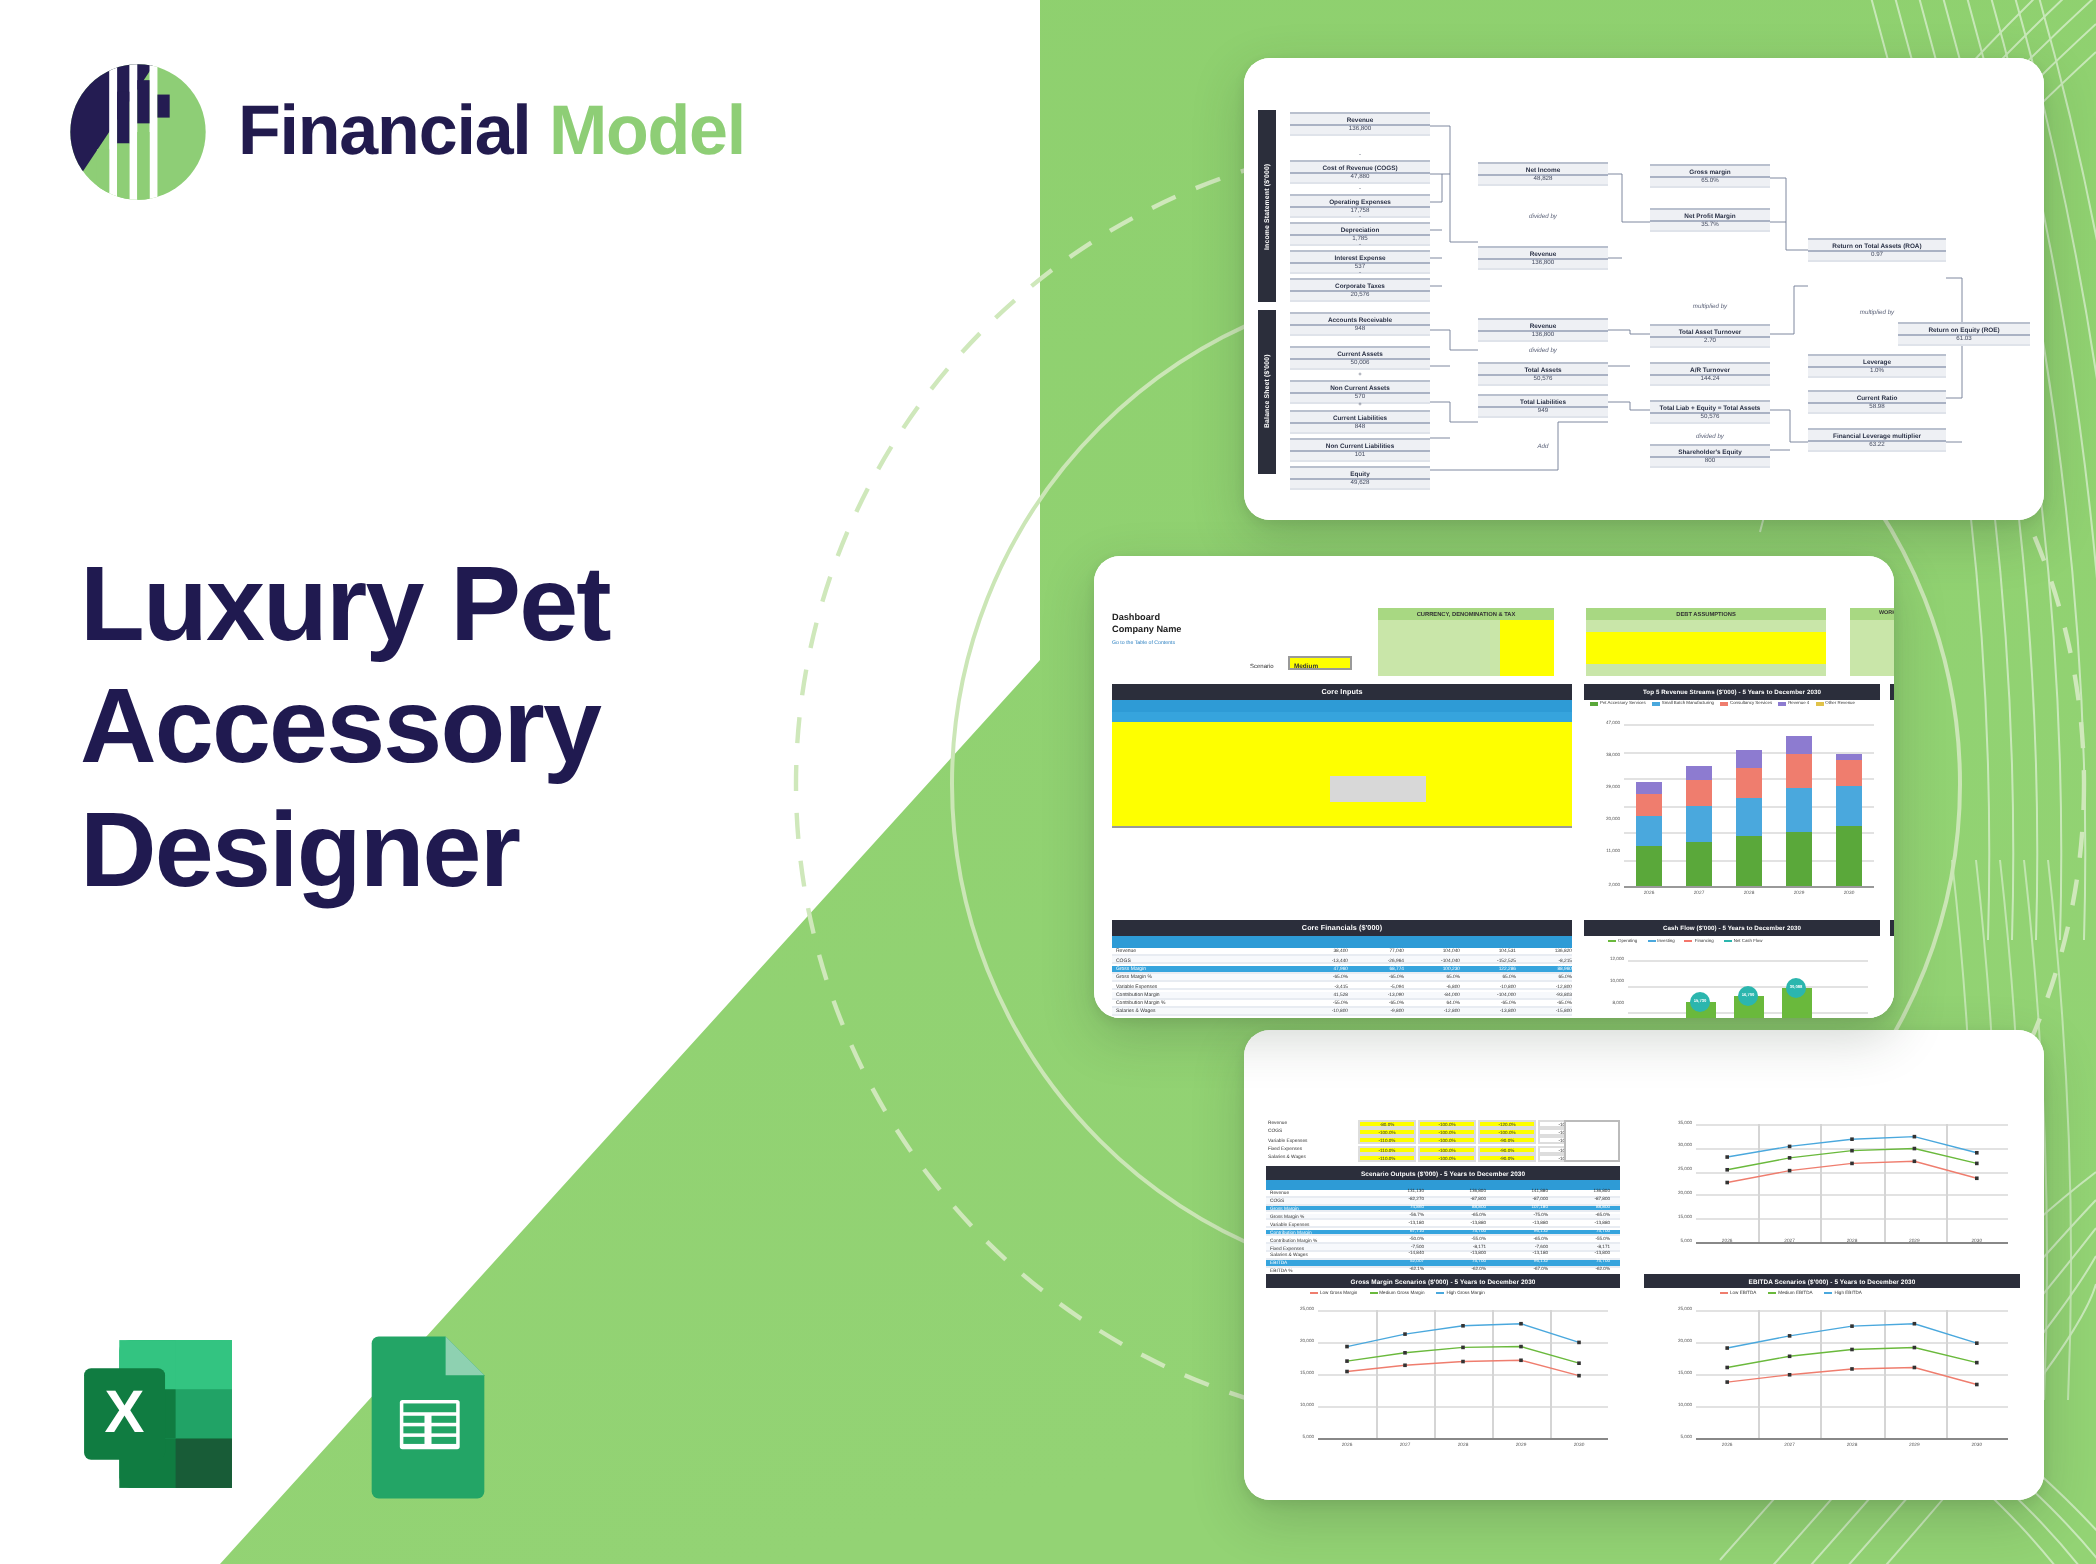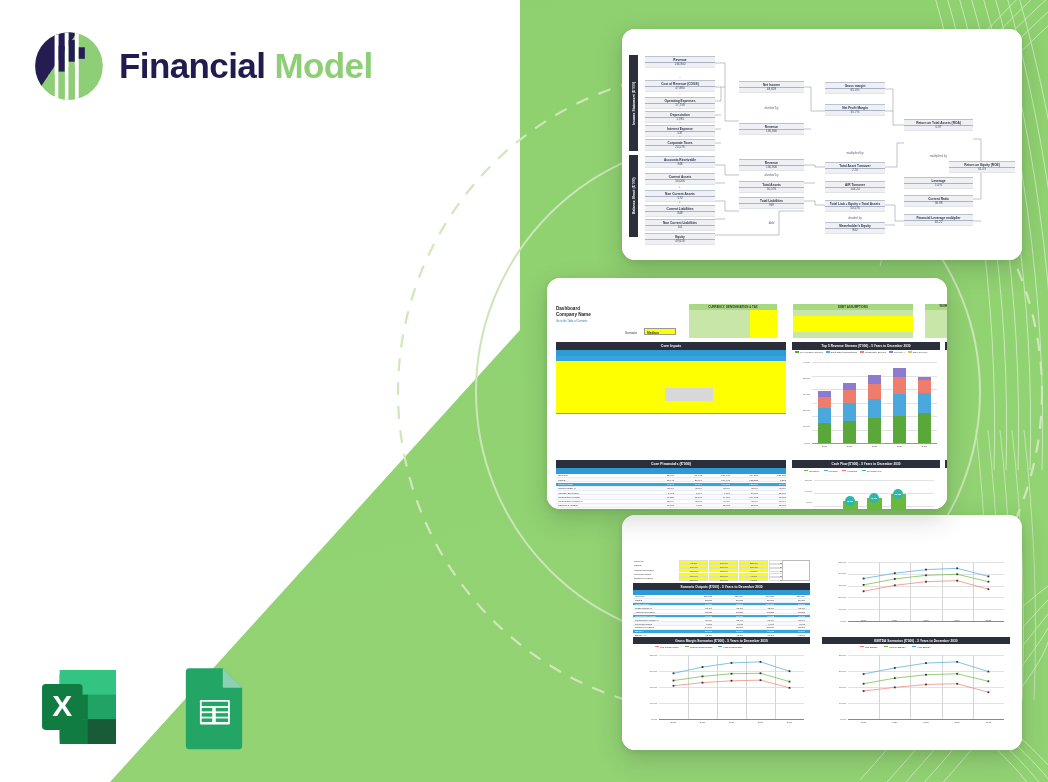--- a/index.html
+++ b/index.html
@@ -172,20 +172,21 @@
           <rect x="21.5" y="62" width="8.5" height="30" fill="#8ece76"></rect>
           <rect x="35.5" y="58" width="8.5" height="44" fill="#8ece76"></rect>
           <rect x="49.5" y="50" width="8.5" height="52" fill="#8ece76"></rect>
         </g>
       </svg>
       <div class="logo-text">
         <span class="w1">Financial</span><span>&nbsp;</span><span class="w2">Model</span>
       </div>
     </div>
 
+    <div class="headline">Luxury Pet Accessory Designer</div>
 
     <div class="app-icons">
       <svg class="app-ic" viewBox="0 0 100 100">
         <rect x="28" y="8" width="64" height="84" rx="6" fill="#21a366"></rect>
         <rect x="28" y="8" width="64" height="28" fill="#33c481"></rect>
         <rect x="60" y="8" width="32" height="28" fill="#33c481"></rect>
         <rect x="60" y="36" width="32" height="28" fill="#21a366"></rect>
         <rect x="28" y="64" width="64" height="28" fill="#107c41"></rect>
         <rect x="60" y="64" width="32" height="28" fill="#185c37"></rect>
         <rect x="28" y="36" width="32" height="28" fill="#107c41"></rect>

